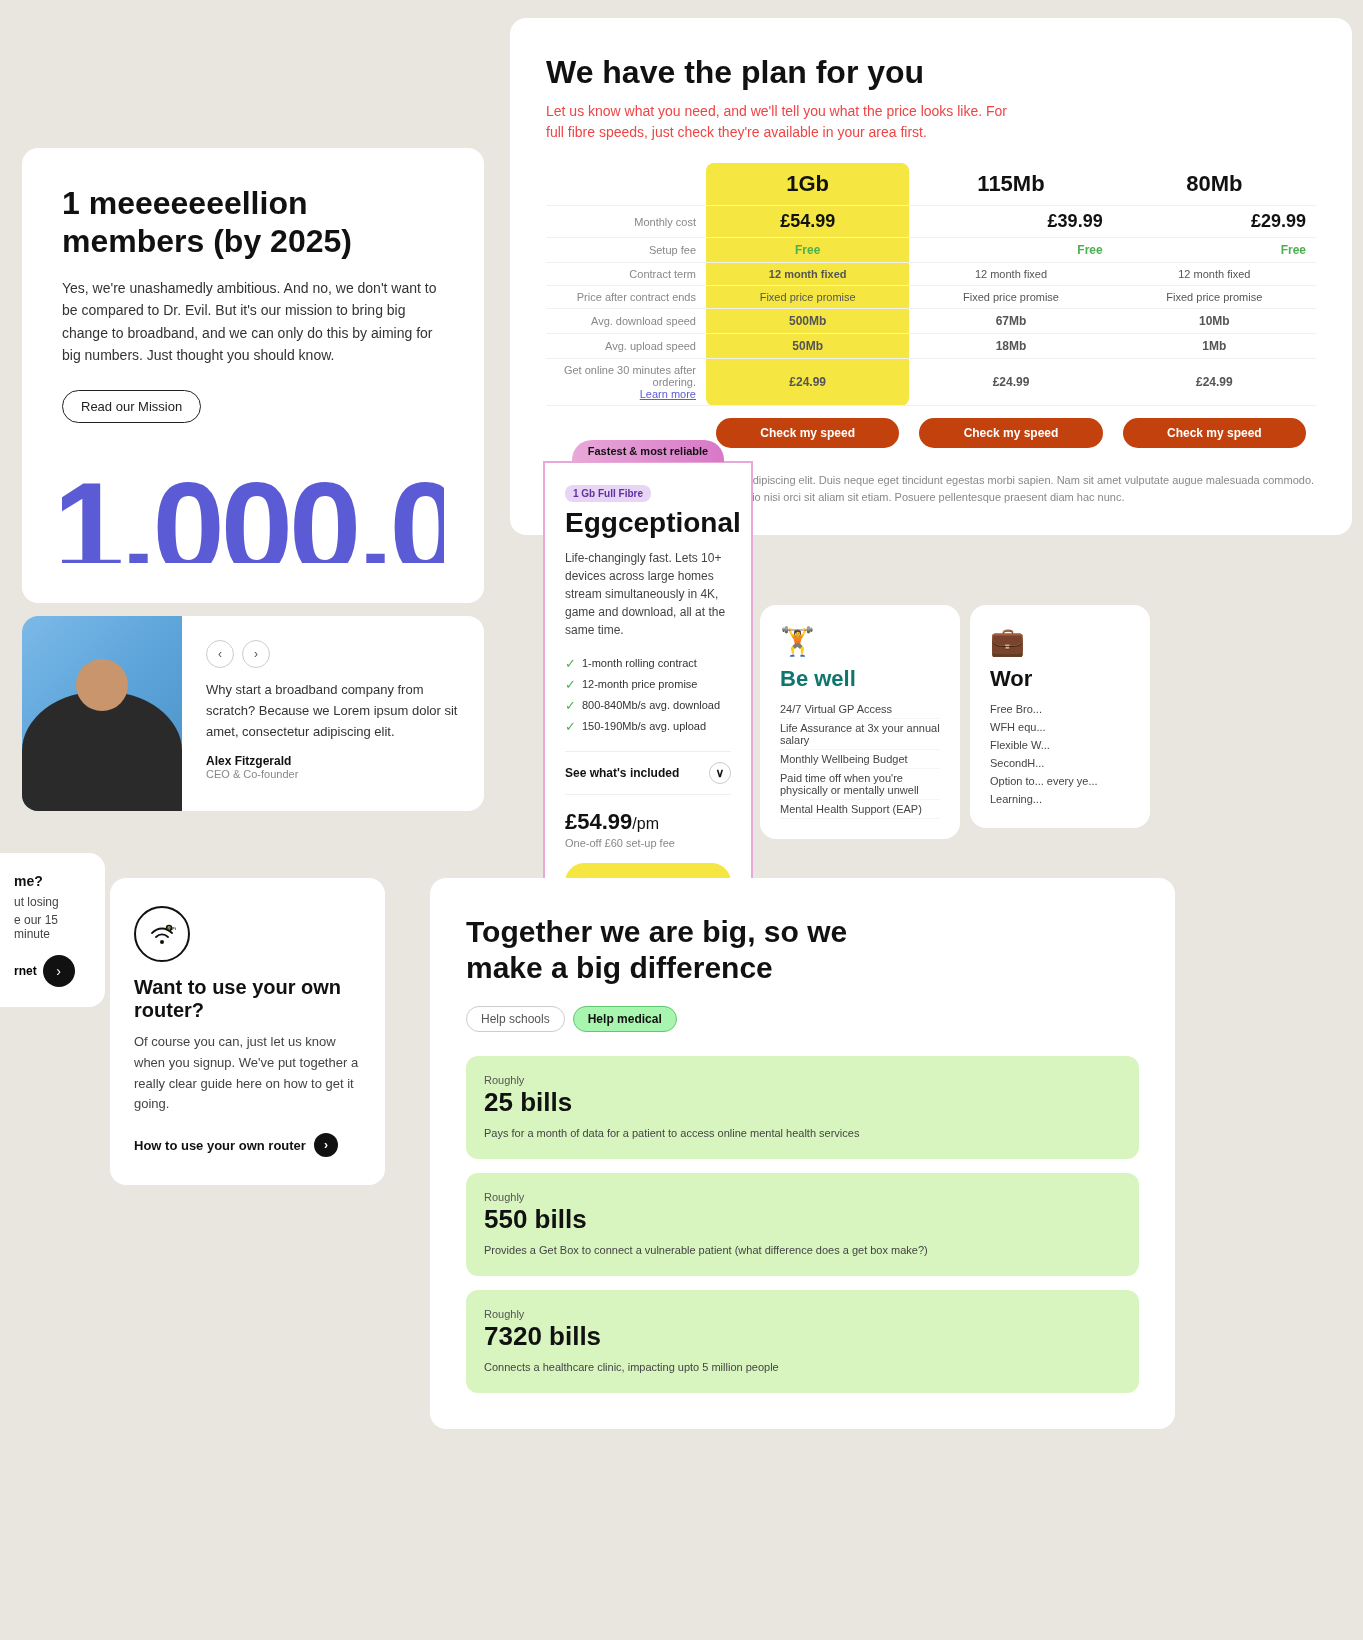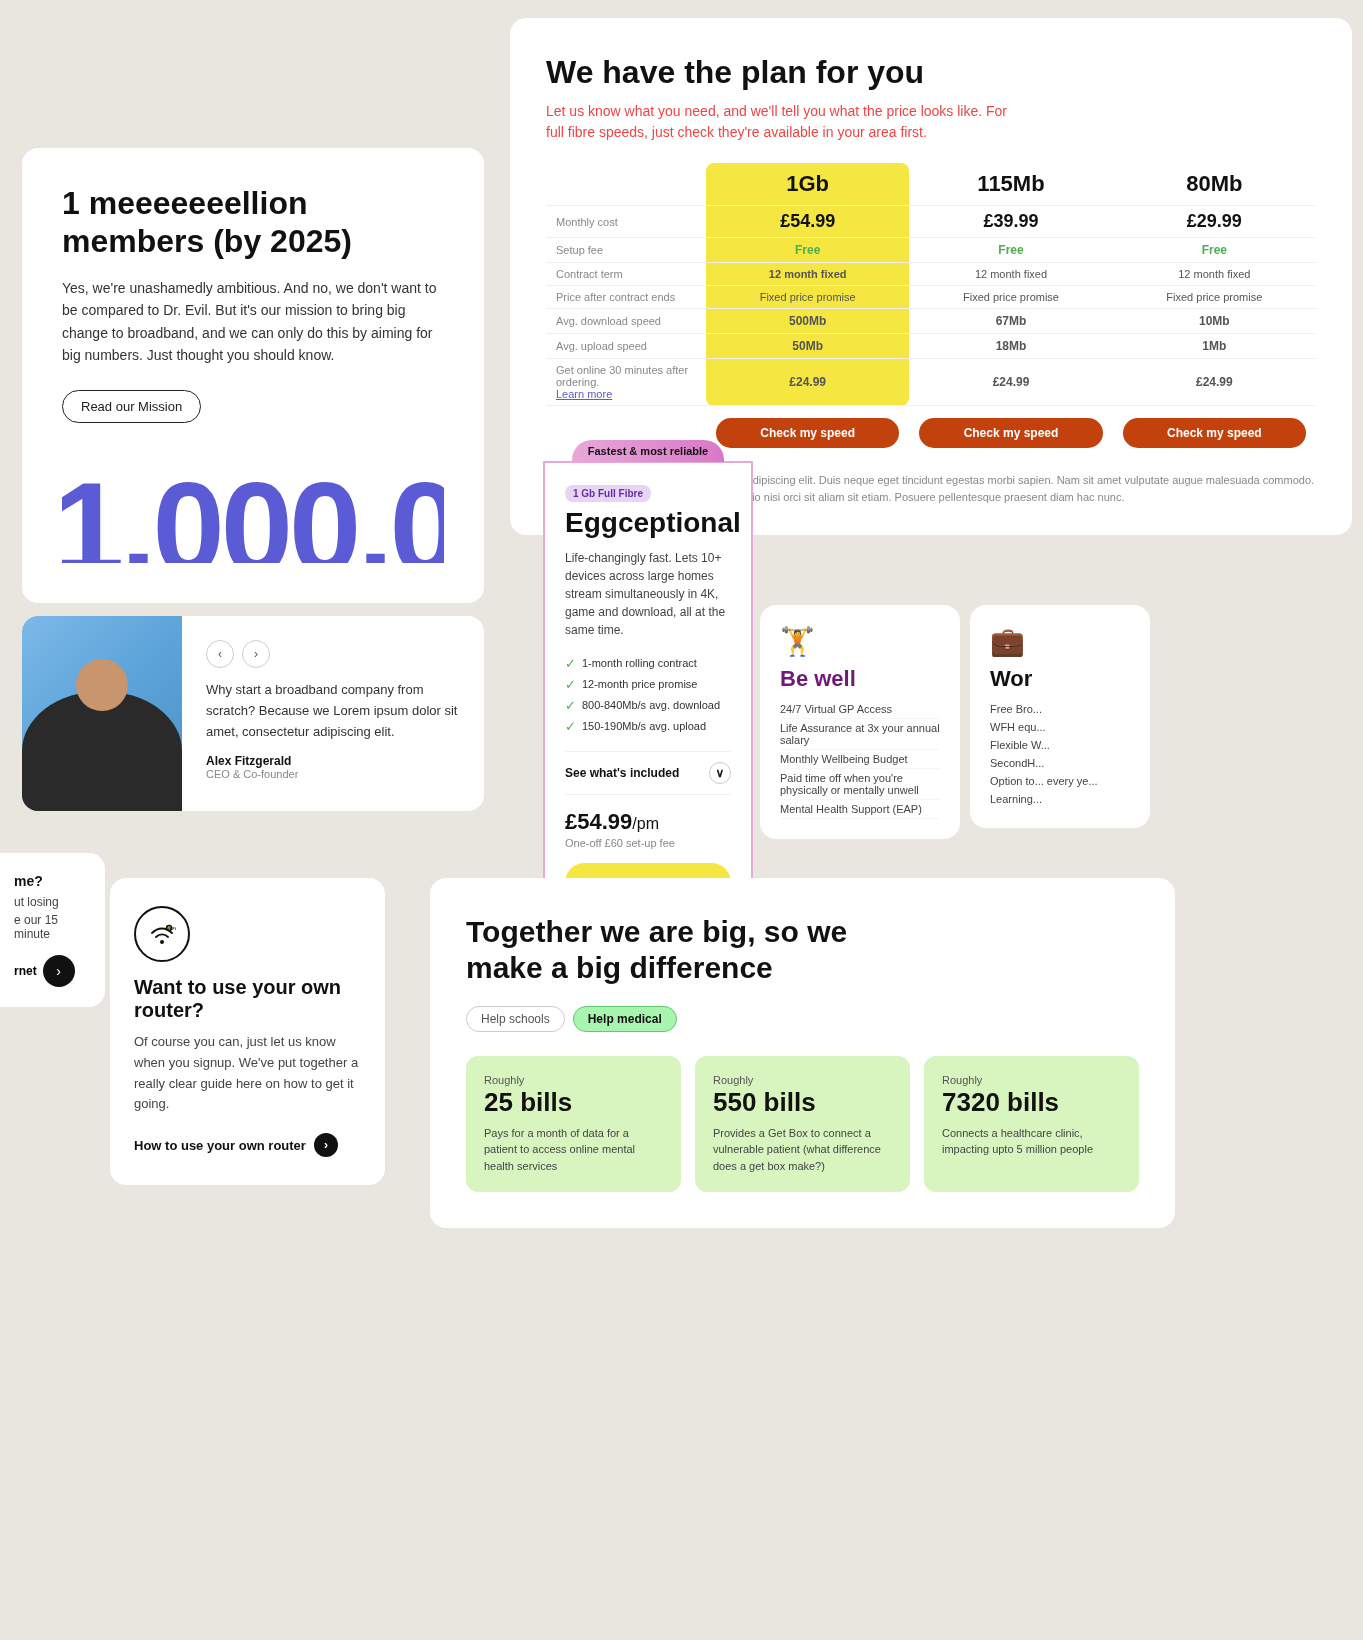--- a/index.html
+++ b/index.html
@@ -126,20 +126,21 @@
     .pricing-table th {
       padding: 8px 10px;
       font-size: 13px;
       text-align: center;
     }
     .pricing-table td {
       padding: 5px 10px;
       font-size: 12px;
       color: #555;
       border-top: 1px solid #f0f0f0;
+      text-align: right;
     }
     .pricing-table td:first-child {
       color: #888;
       font-size: 11px;
     }
     .speed-label {
       font-size: 22px;
       font-weight: 800;
       color: #111;
     }
@@ -325,21 +326,21 @@
       top: 605px;
       left: 760px;
       width: 200px;
       background: #fff;
       border-radius: 16px;
       padding: 20px;
     }
     .card-be-well h3 {
       font-size: 22px;
       font-weight: 800;
-      color: #701a75;
+      color: #0f766e;
       margin-bottom: 8px;
     }
     .card-be-well .benefit-item {
       font-size: 11px;
       color: #444;
       padding: 3px 0;
       border-bottom: 1px solid #f5f5f5;
     }
     .benefit-icon {
       font-size: 28px;
@@ -470,20 +471,21 @@
     }
     .impact-tab.active {
       background: #a8f5b0;
       border-color: #60c870;
       font-weight: 600;
       color: #111;
     }
     .impact-cards {
       display: flex;
       gap: 14px;
+      flex-direction: column;
     }
     .impact-card {
       flex: 1;
       background: #d8f5c0;
       border-radius: 12px;
       padding: 18px;
     }
     .impact-roughly {
       font-size: 11px;
       color: #555;

